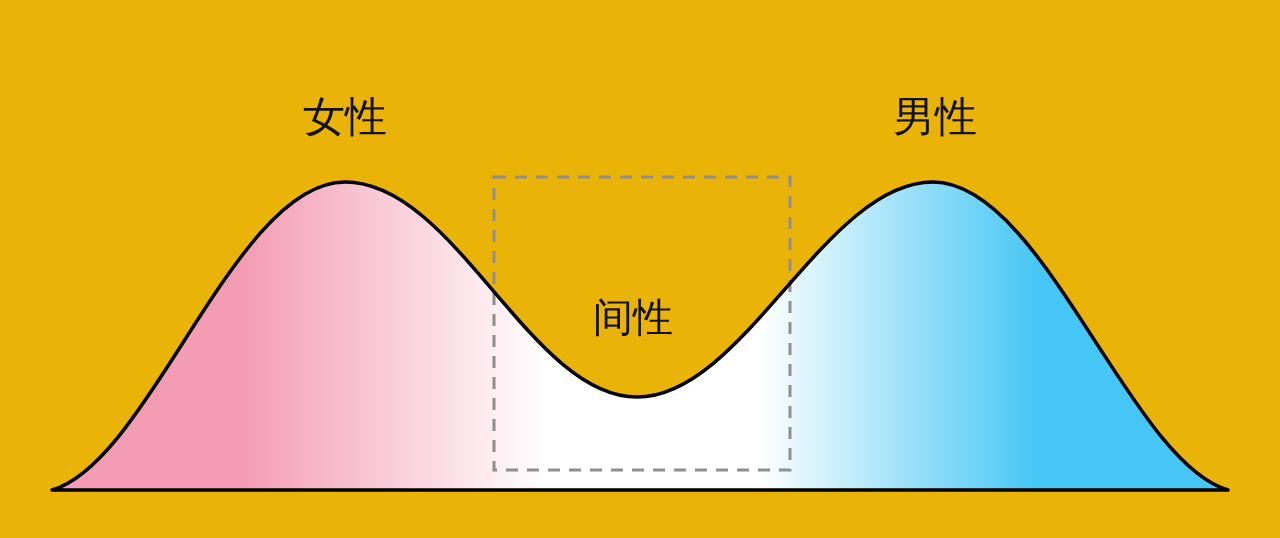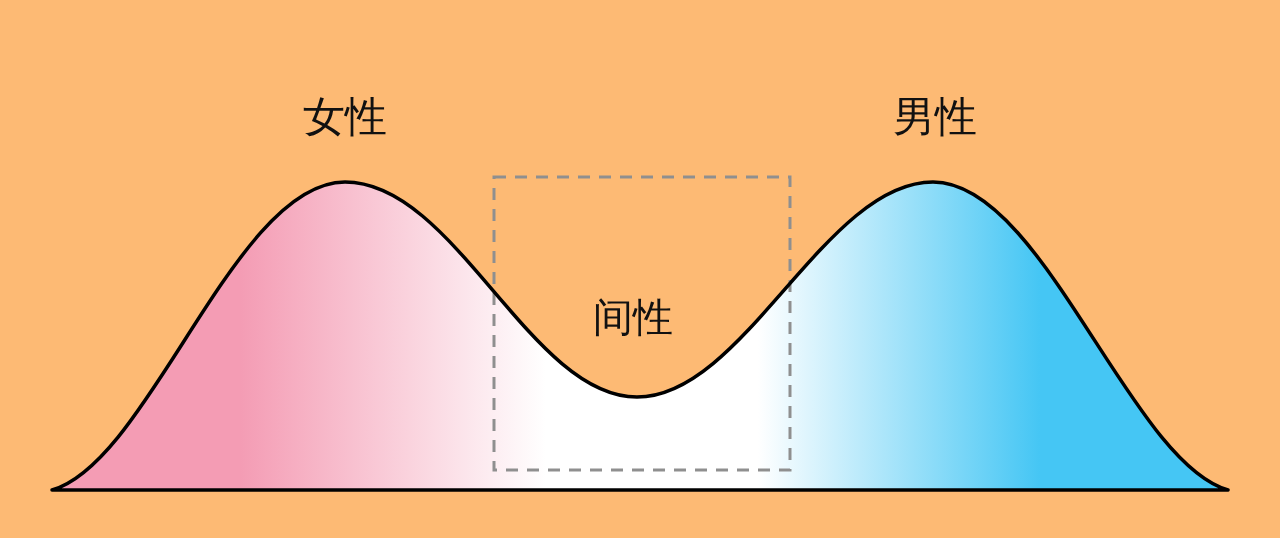--- a/index.html
+++ b/index.html
@@ -7,21 +7,21 @@
     padding: 0;
     background: #ffffff;
     width: 1280px;
     height: 538px;
     overflow: hidden;
   }
   .stage {
     position: relative;
     width: 1280px;
     height: 538px;
-    background: #fdba74;
+    background: #eab308;
   }
   svg {
     display: block;
   }
   .peak-label {
     font-family: "Liberation Serif", "DejaVu Serif", serif;
     font-size: 42px;
     fill: #111111;
   }
   .valley-label {

